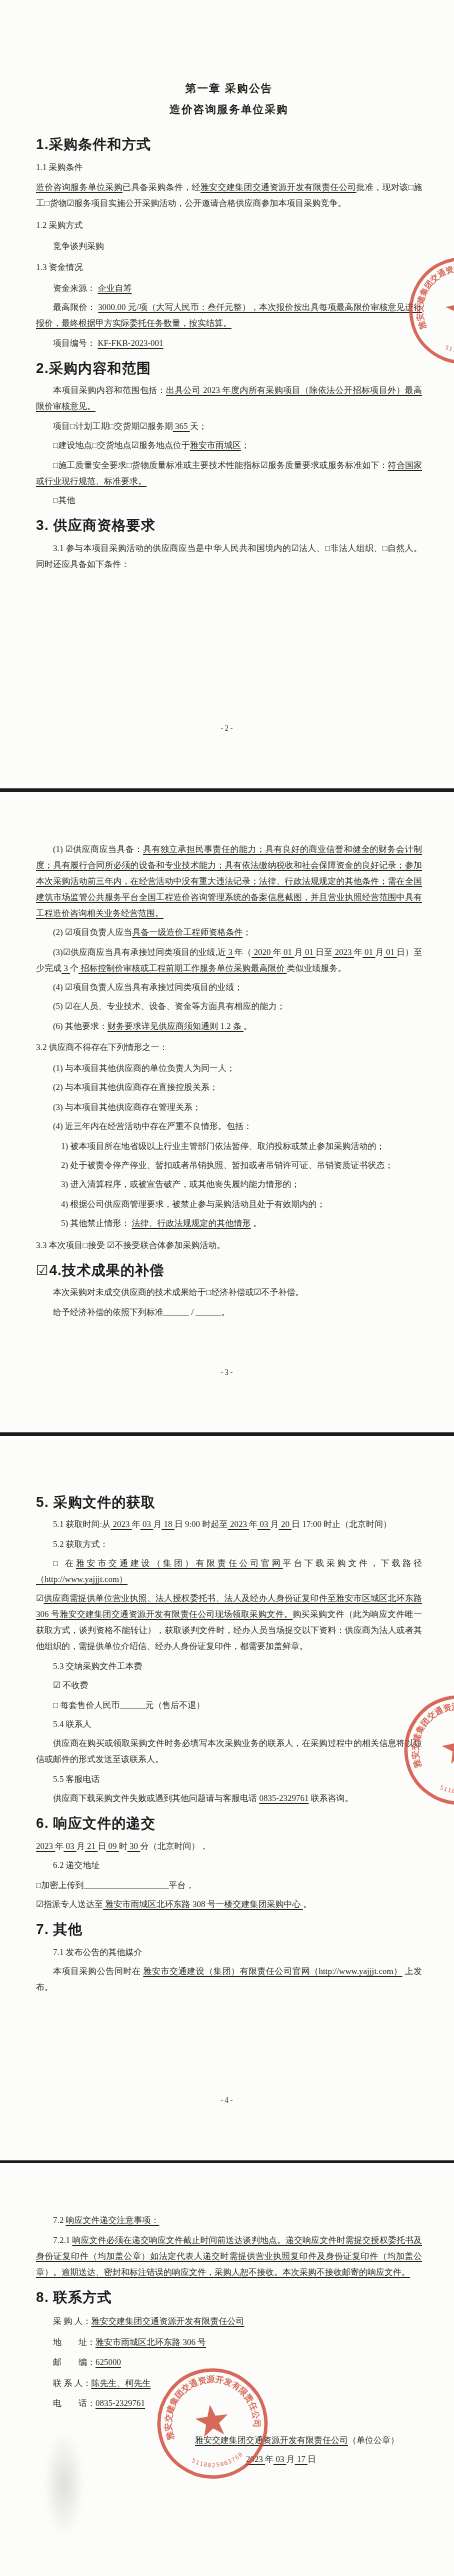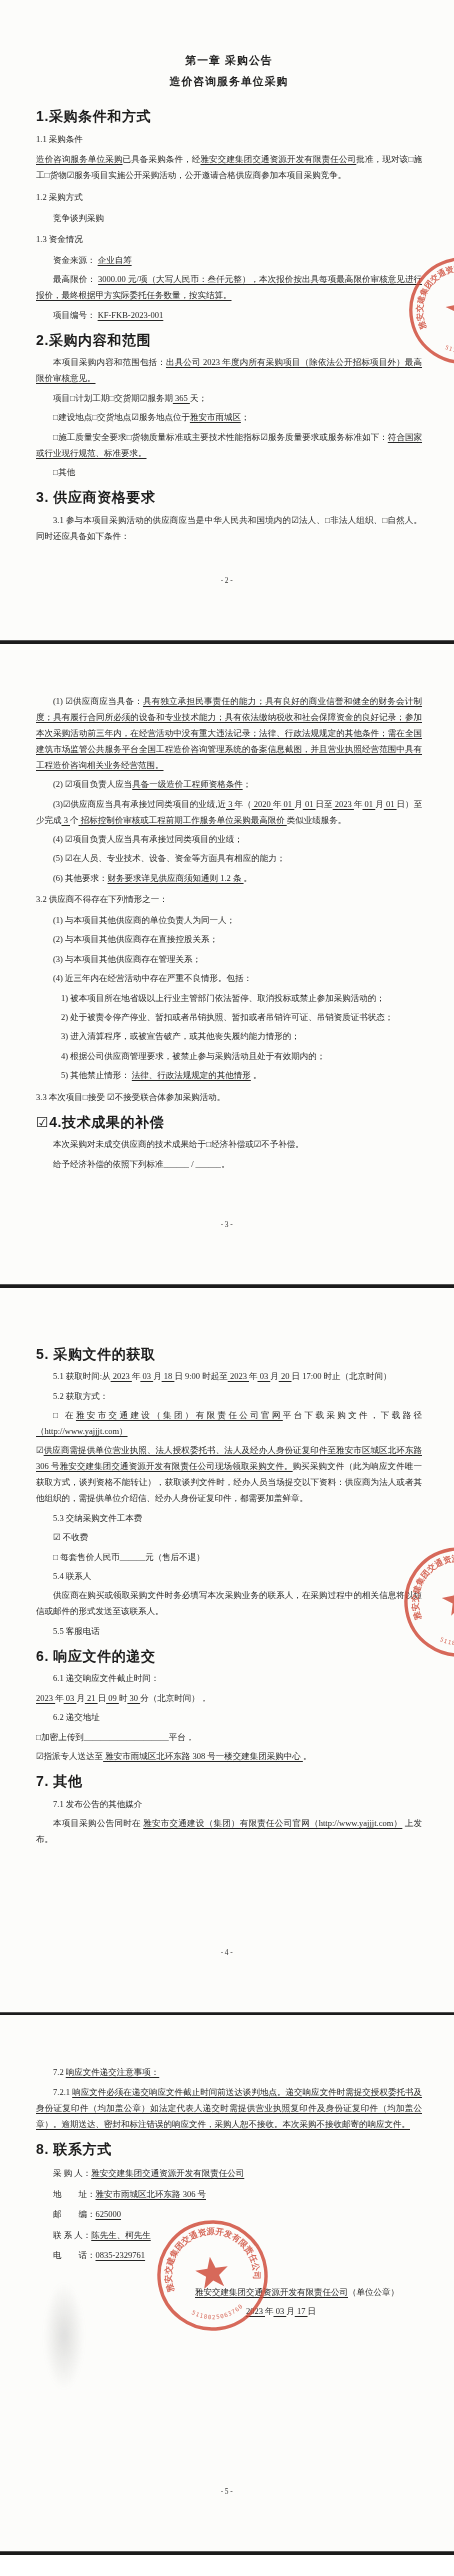--- a/index.html
+++ b/index.html
@@ -1,18 +1,18 @@
 <!DOCTYPE html>
 <html style="font-size:9px"><head>
 <meta charset="utf-8">
 <style>
   html,body{margin:0;padding:0;background:#ffffff;}
   body{width:455px;font-family:"Liberation Serif","DejaVu Serif",serif;color:#262626;}
   .page{position:relative;width:455px;background:#fcfcfa;overflow:hidden;box-sizing:border-box;}
-  #p1{height:640px;padding:51px 33px 0 36px;}
+  #p1{height:788px;padding:79px 33px 0 36px;}
   #p2{height:640px;padding:49px 33px 0 36px;}
   #p3{height:724px;padding:49px 33px 0 36px;}
   #p4{height:536px;padding:49px 33px 0 36px;}
   .sep{width:455px;height:2.8px;background:#1b1b1b;border-top:0.6px solid #555;}
   .para{font-size:8.5px;line-height:16px;margin:0 0 3.4px 0;text-align:justify;}
   .title{font-size:10.8px;font-weight:bold;text-align:center;line-height:19px;margin-bottom:2.3px;letter-spacing:1.1px;font-family:"Liberation Sans","DejaVu Sans",sans-serif;color:#1f1f1f;}
   .title-sub{margin-bottom:17px;}
   .h2{font-size:14px;font-weight:bold;line-height:17px;margin:9px 0 5.7px 0;letter-spacing:0.6px;color:#1d1d1d;font-family:"Liberation Sans","DejaVu Sans",sans-serif;}
   .sub{margin:5.7px 0 4.5px 0;}
   .ind{text-indent:2em;}
@@ -102,22 +102,22 @@
       <div class="para ind"><span>5.1 获取时间:从</span><span class="ul"> 2023 </span><span>年</span><span class="ul"> 03 </span><span>月</span><span class="ul"> 18 </span><span>日 9:00 时起至</span><span class="ul"> 2023 </span><span>年</span><span class="ul"> 03 </span><span>月</span><span class="ul"> 20 </span><span>日 17:00 时止（北京时间）</span></div>
       <div class="para ind"><span>5.2 获取方式：</span></div>
       <div class="para ind"><span>□ 在</span><span class="ul">雅安市交通建设（集团）有限责任公司官网</span><span>平台下载采购文件，下载路径</span><span class="ul">（http://www.yajjjt.com）</span></div>
       <div class="para body"><span>☑</span><span class="ul">供应商需提供单位营业执照、法人授权委托书、法人及经办人身份证复印件至雅安市区城区北环东路 306 号雅安交建集团交通资源开发有限责任公司现场领取采购文件。</span><span>购买采购文件（此为响应文件唯一获取方式，谈判资格不能转让），获取谈判文件时，经办人员当场提交以下资料：供应商为法人或者其他组织的，需提供单位介绍信、经办人身份证复印件，都需要加盖鲜章。</span></div>
       <div class="para ind"><span>5.3 交纳采购文件工本费</span></div>
       <div class="para ind"><span>☑ 不收费</span></div>
       <div class="para ind"><span>□ 每套售价人民币</span><span>______</span><span>元（售后不退）</span></div>
       <div class="para ind"><span>5.4 联系人</span></div>
       <div class="para ind"><span>供应商在购买或领取采购文件时务必填写本次采购业务的联系人，在采购过程中的相关信息将以短信或邮件的形式发送至该联系人。</span></div>
       <div class="para ind"><span>5.5 客服电话</span></div>
+      <div class="para ind"><span>供应商下载采购文件失败或遇到其他问题请与客服电话 </span><span class="ul">0835-2329761</span><span> 联系咨询。</span></div>
       <div class="para h2"><span>6.  响应文件的递交</span></div>
-      <div class="para ind"><span>6.1 递交响应文件截止时间：</span></div>
       <div class="para body"><span class="ul"> 2023 </span><span>年</span><span class="ul"> 03 </span><span>月</span><span class="ul"> 21 </span><span>日</span><span class="ul"> 09 </span><span>时</span><span class="ul"> 30 </span><span>分（北京时间），</span></div>
       <div class="para ind"><span>6.2 递交地址</span></div>
       <div class="para body"><span>□加密上传到</span><span>____________________</span><span>平台，</span></div>
       <div class="para body"><span>☑指派专人送达至</span><span class="ul">  雅安市雨城区北环东路 308 号一楼交建集团采购中心  </span><span>。</span></div>
       <div class="para h2"><span>7.  其他</span></div>
       <div class="para ind"><span>7.1 发布公告的其他媒介</span></div>
       <div class="para ind"><span>本项目采购公告同时在 </span><span class="ul">雅安市交通建设（集团）有限责任公司官网（http://www.yajjjt.com）</span><span> 上发布。</span></div>
     </div>
   <svg id="seal3" class="seal" viewBox="0 0 200 200">
     <circle class="seal-ring" cx="100" cy="100" r="93"></circle>

